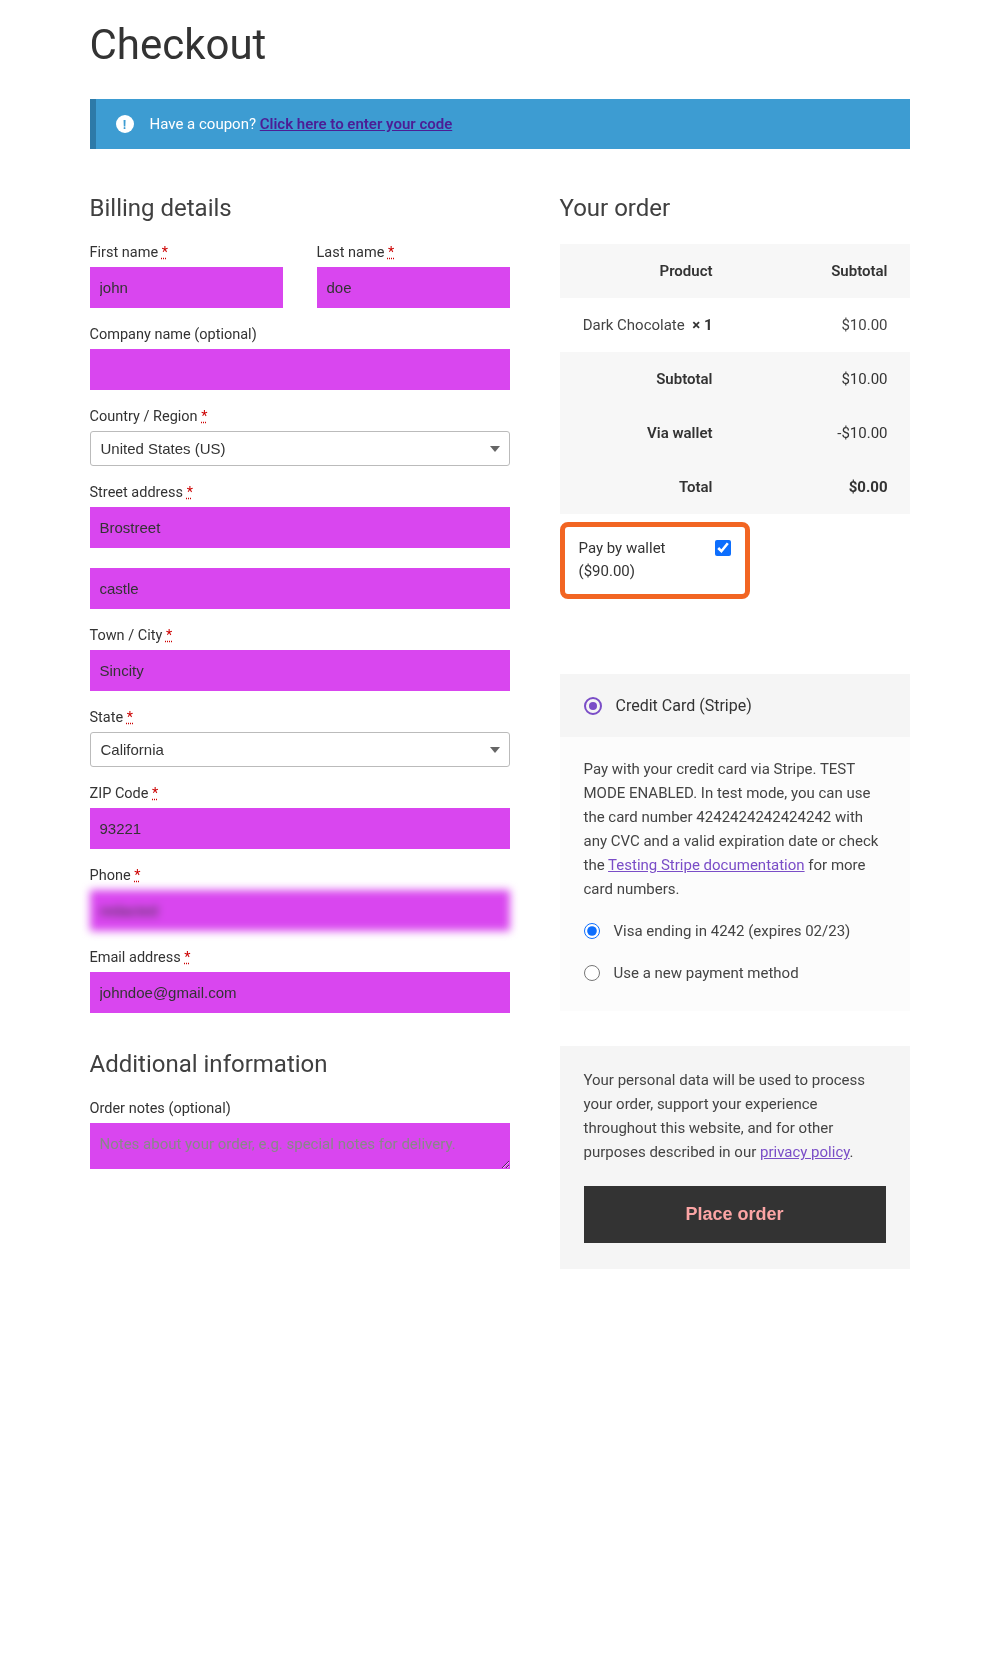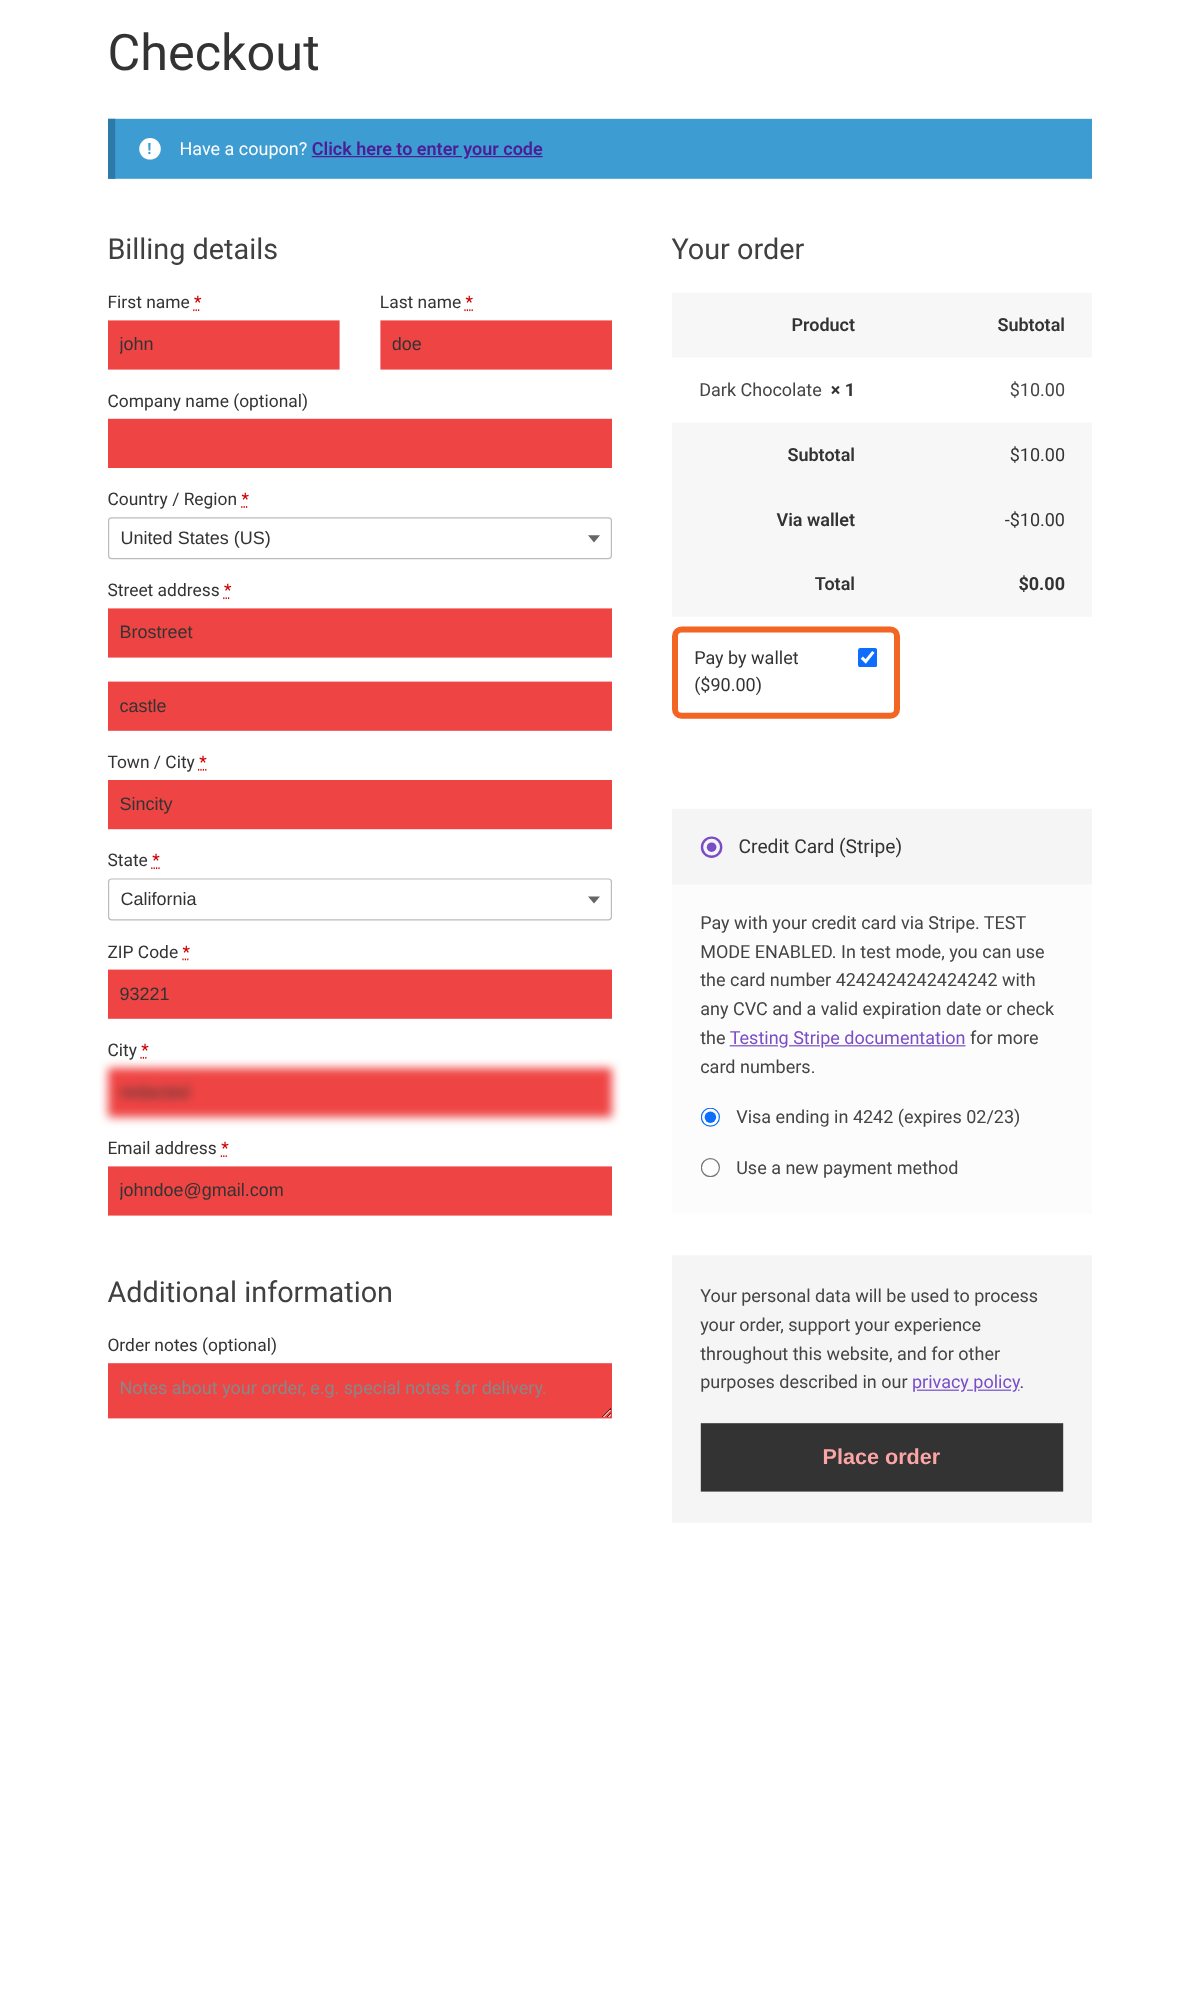--- a/index.html
+++ b/index.html
@@ -11,28 +11,28 @@
 .notice a { color: #4c1d95; text-decoration: underline; font-weight: 600; }
 .columns { display: flex; gap: 50px; align-items: flex-start; }
 .left { flex: 0 0 420px; }
 .right { flex: 1; }
 h2 { font-size: 24px; font-weight: 400; color: #404040; margin-bottom: 22px; }
 .form-row { margin-bottom: 18px; }
 .name-row { display: flex; gap: 34px; }
 .name-row .form-row { flex: 1; }
 label { display: block; font-size: 14.5px; color: #333; margin-bottom: 6px; }
 .req { color: #c00; text-decoration: underline dotted #c00; }
-input[type=text], textarea { width: 100%; background: #ef4444; border: none; padding: 12px 10px; font-size: 15px; color: #333; }
+input[type=text], textarea { width: 100%; background: #d946ef; border: none; padding: 12px 10px; font-size: 15px; color: #333; }
 select { width: 100%; background: #fff; border: 1px solid #bbb; border-radius: 3px; padding: 8px 30px 8px 10px; font-size: 15px; color: #333; appearance: none; position: relative; }
 .select-wrap { position: relative; }
 .select-wrap::after { content: ''; position: absolute; right: 10px; top: 50%; transform: translateY(-50%); width: 0; height: 0; border-left: 5px solid transparent; border-right: 5px solid transparent; border-top: 6px solid #666; pointer-events: none; }
 textarea { resize: both; height: 46px; font-family: inherit; }
 textarea::placeholder { color: #888; }
 .blurred { filter: blur(4px); color: #999; }
-.addl-gap { margin-top: 50px; }
+.addl-gap { margin-top: 37px; }
 
 .order-table { width: 100%; border-collapse: collapse; background: #f7f7f7; font-size: 15px; }
 .order-table th, .order-table td { padding: 18px 22px; text-align: right; vertical-align: top; }
 .order-table thead th { font-weight: 600; color: #333; }
 .order-table tbody tr.prod td { background: #fff; color: #444; }
 .order-table tbody tr.prod td:first-child { width: 50%; }
 .order-table tfoot th { font-weight: 600; }
 .qty { color: #333; }
 .wallet-box { border: 5px solid #f26522; border-radius: 8px; padding: 10px 14px 12px; margin-top: 8px; display: flex; justify-content: space-between; align-items: flex-start; width: 190px; background: #fff; }
 .wallet-box input[type=checkbox] { width: 16px; height: 16px; accent-color: #0d6efd; margin-top: 3px; }
@@ -111,21 +111,21 @@
           </select>
         </div>
       </div>
 
       <div class="form-row">
         <label><span>ZIP Code</span> <span class="req">*</span></label>
         <input type="text" value="93221" style="">
       </div>
 
       <div class="form-row">
-        <label><span>City</span> <span class="req">*</span></label>
+        <label><span>Phone</span> <span class="req">*</span></label>
         <input type="text" class="blurred" value="redacted" style="">
       </div>
 
       <div class="form-row">
         <label><span>Email address</span> <span class="req">*</span></label>
         <input type="text" value="johndoe@gmail.com" style="">
       </div>
 
       <h2 class="addl-gap">Additional information</h2>
       <div class="form-row">

